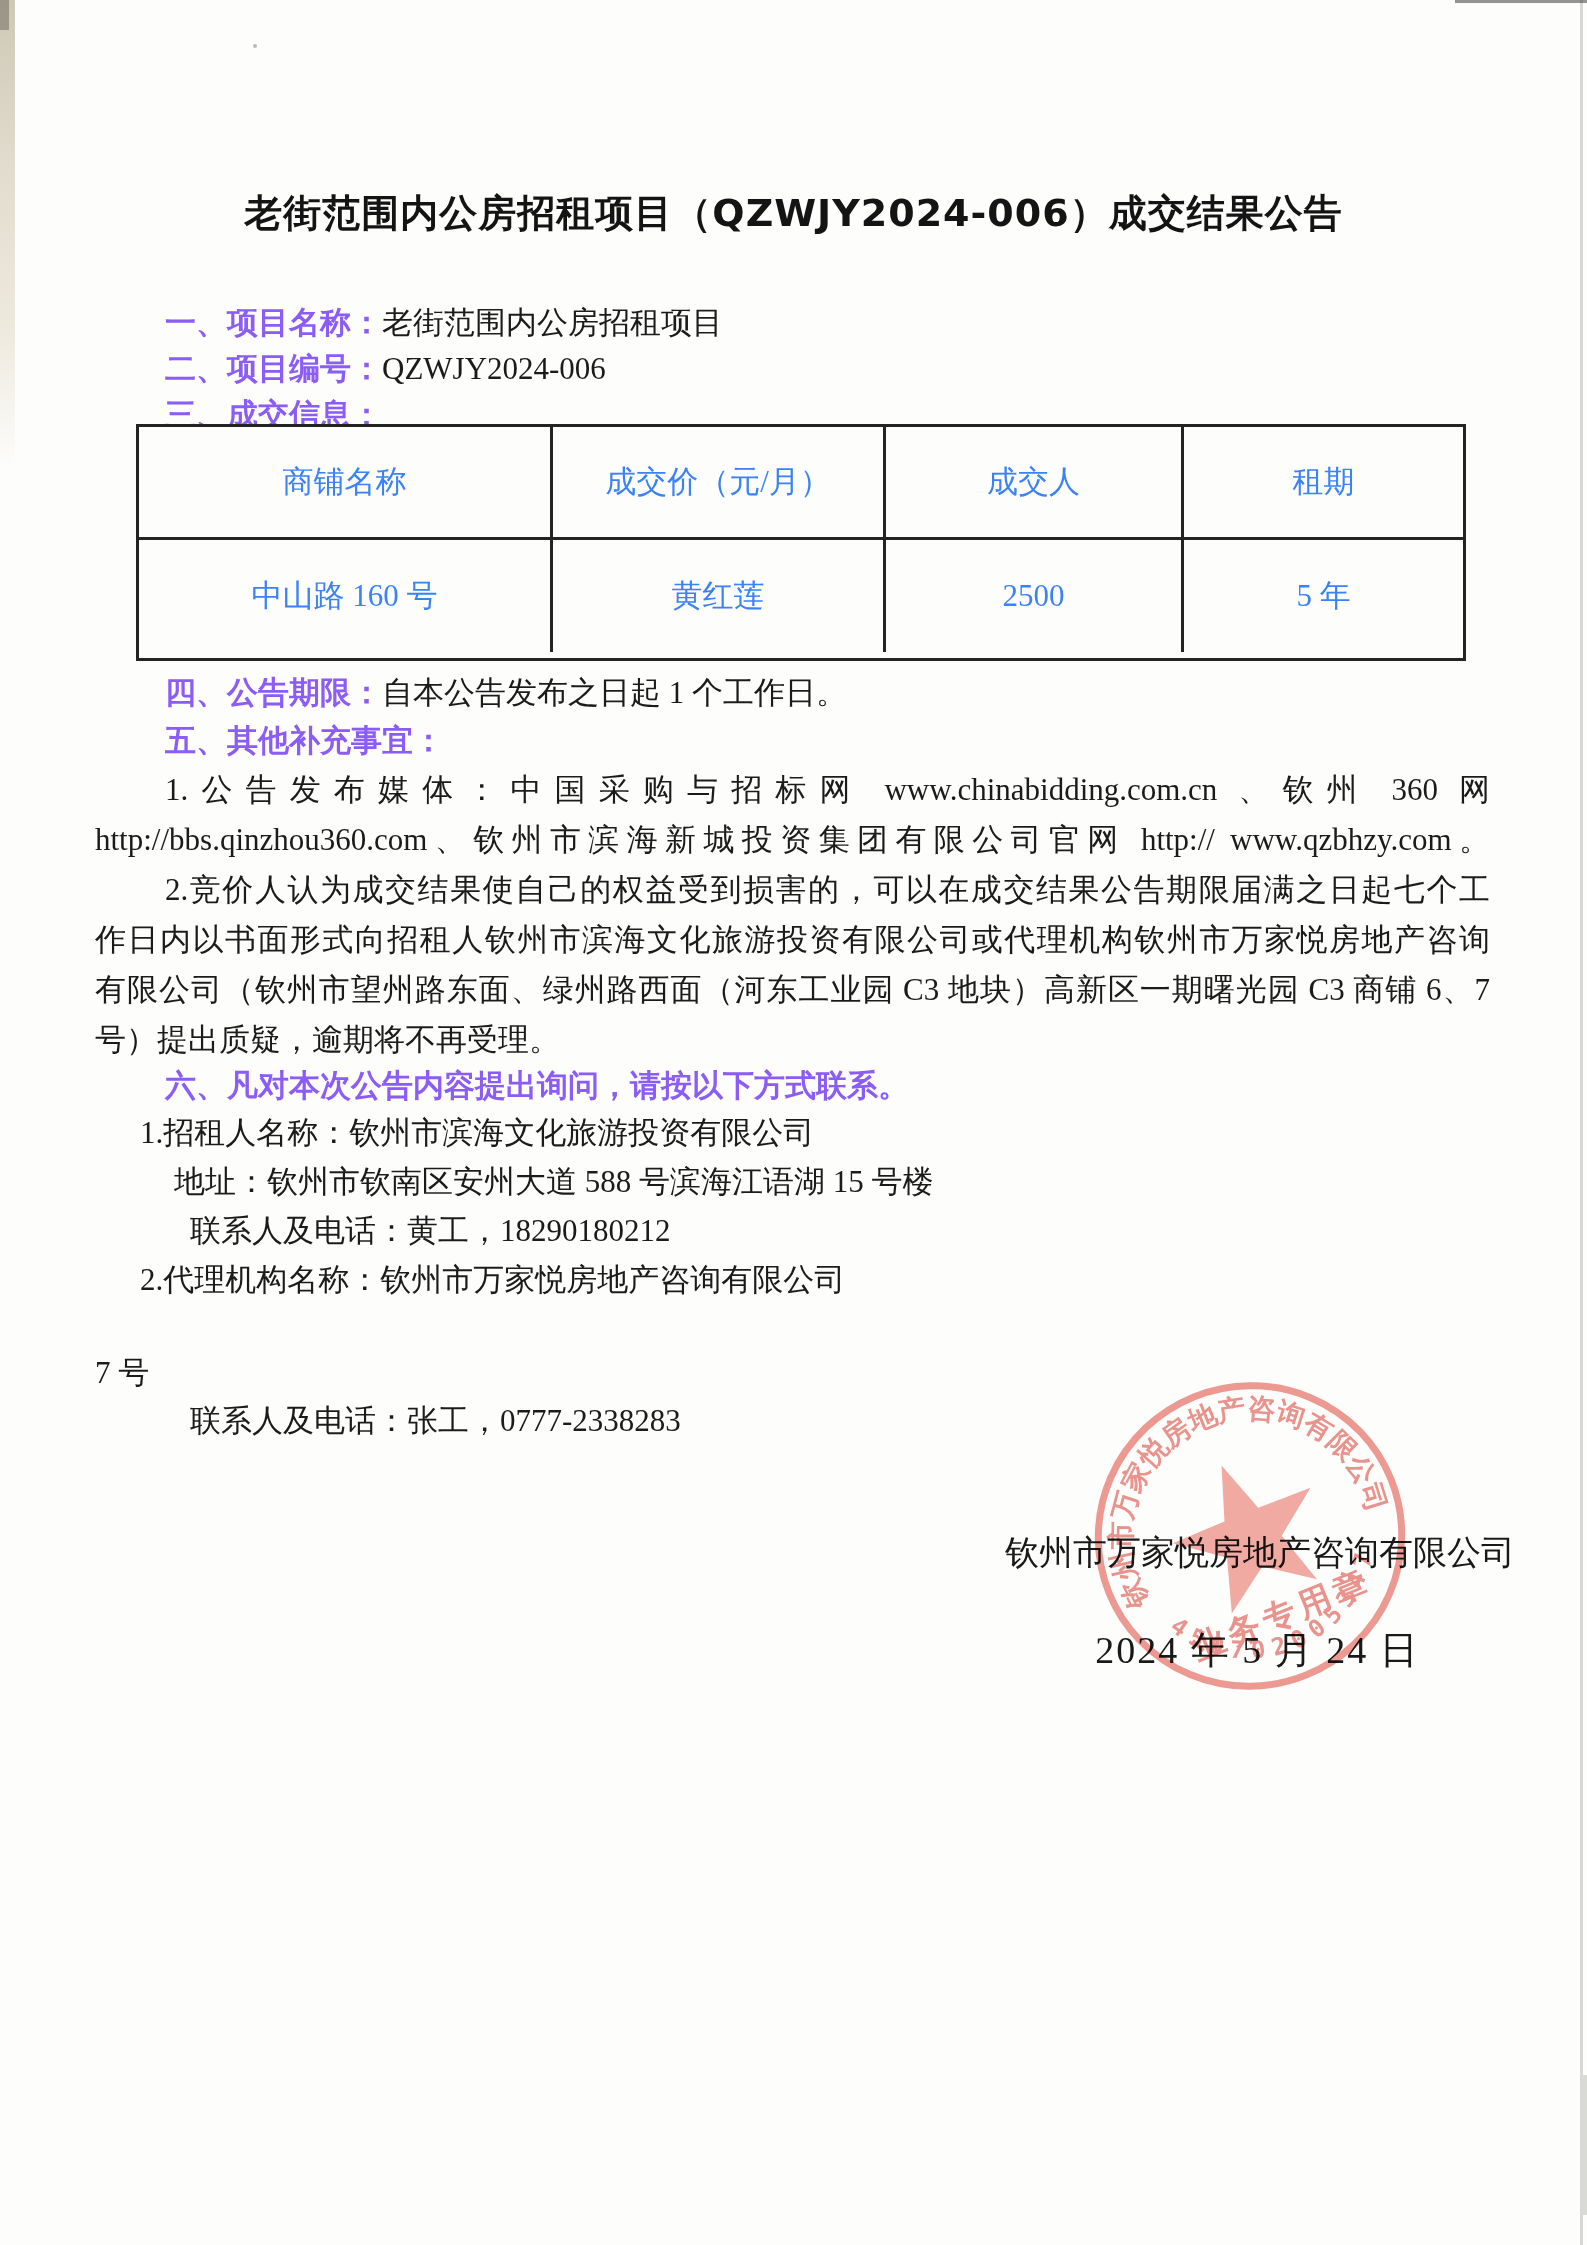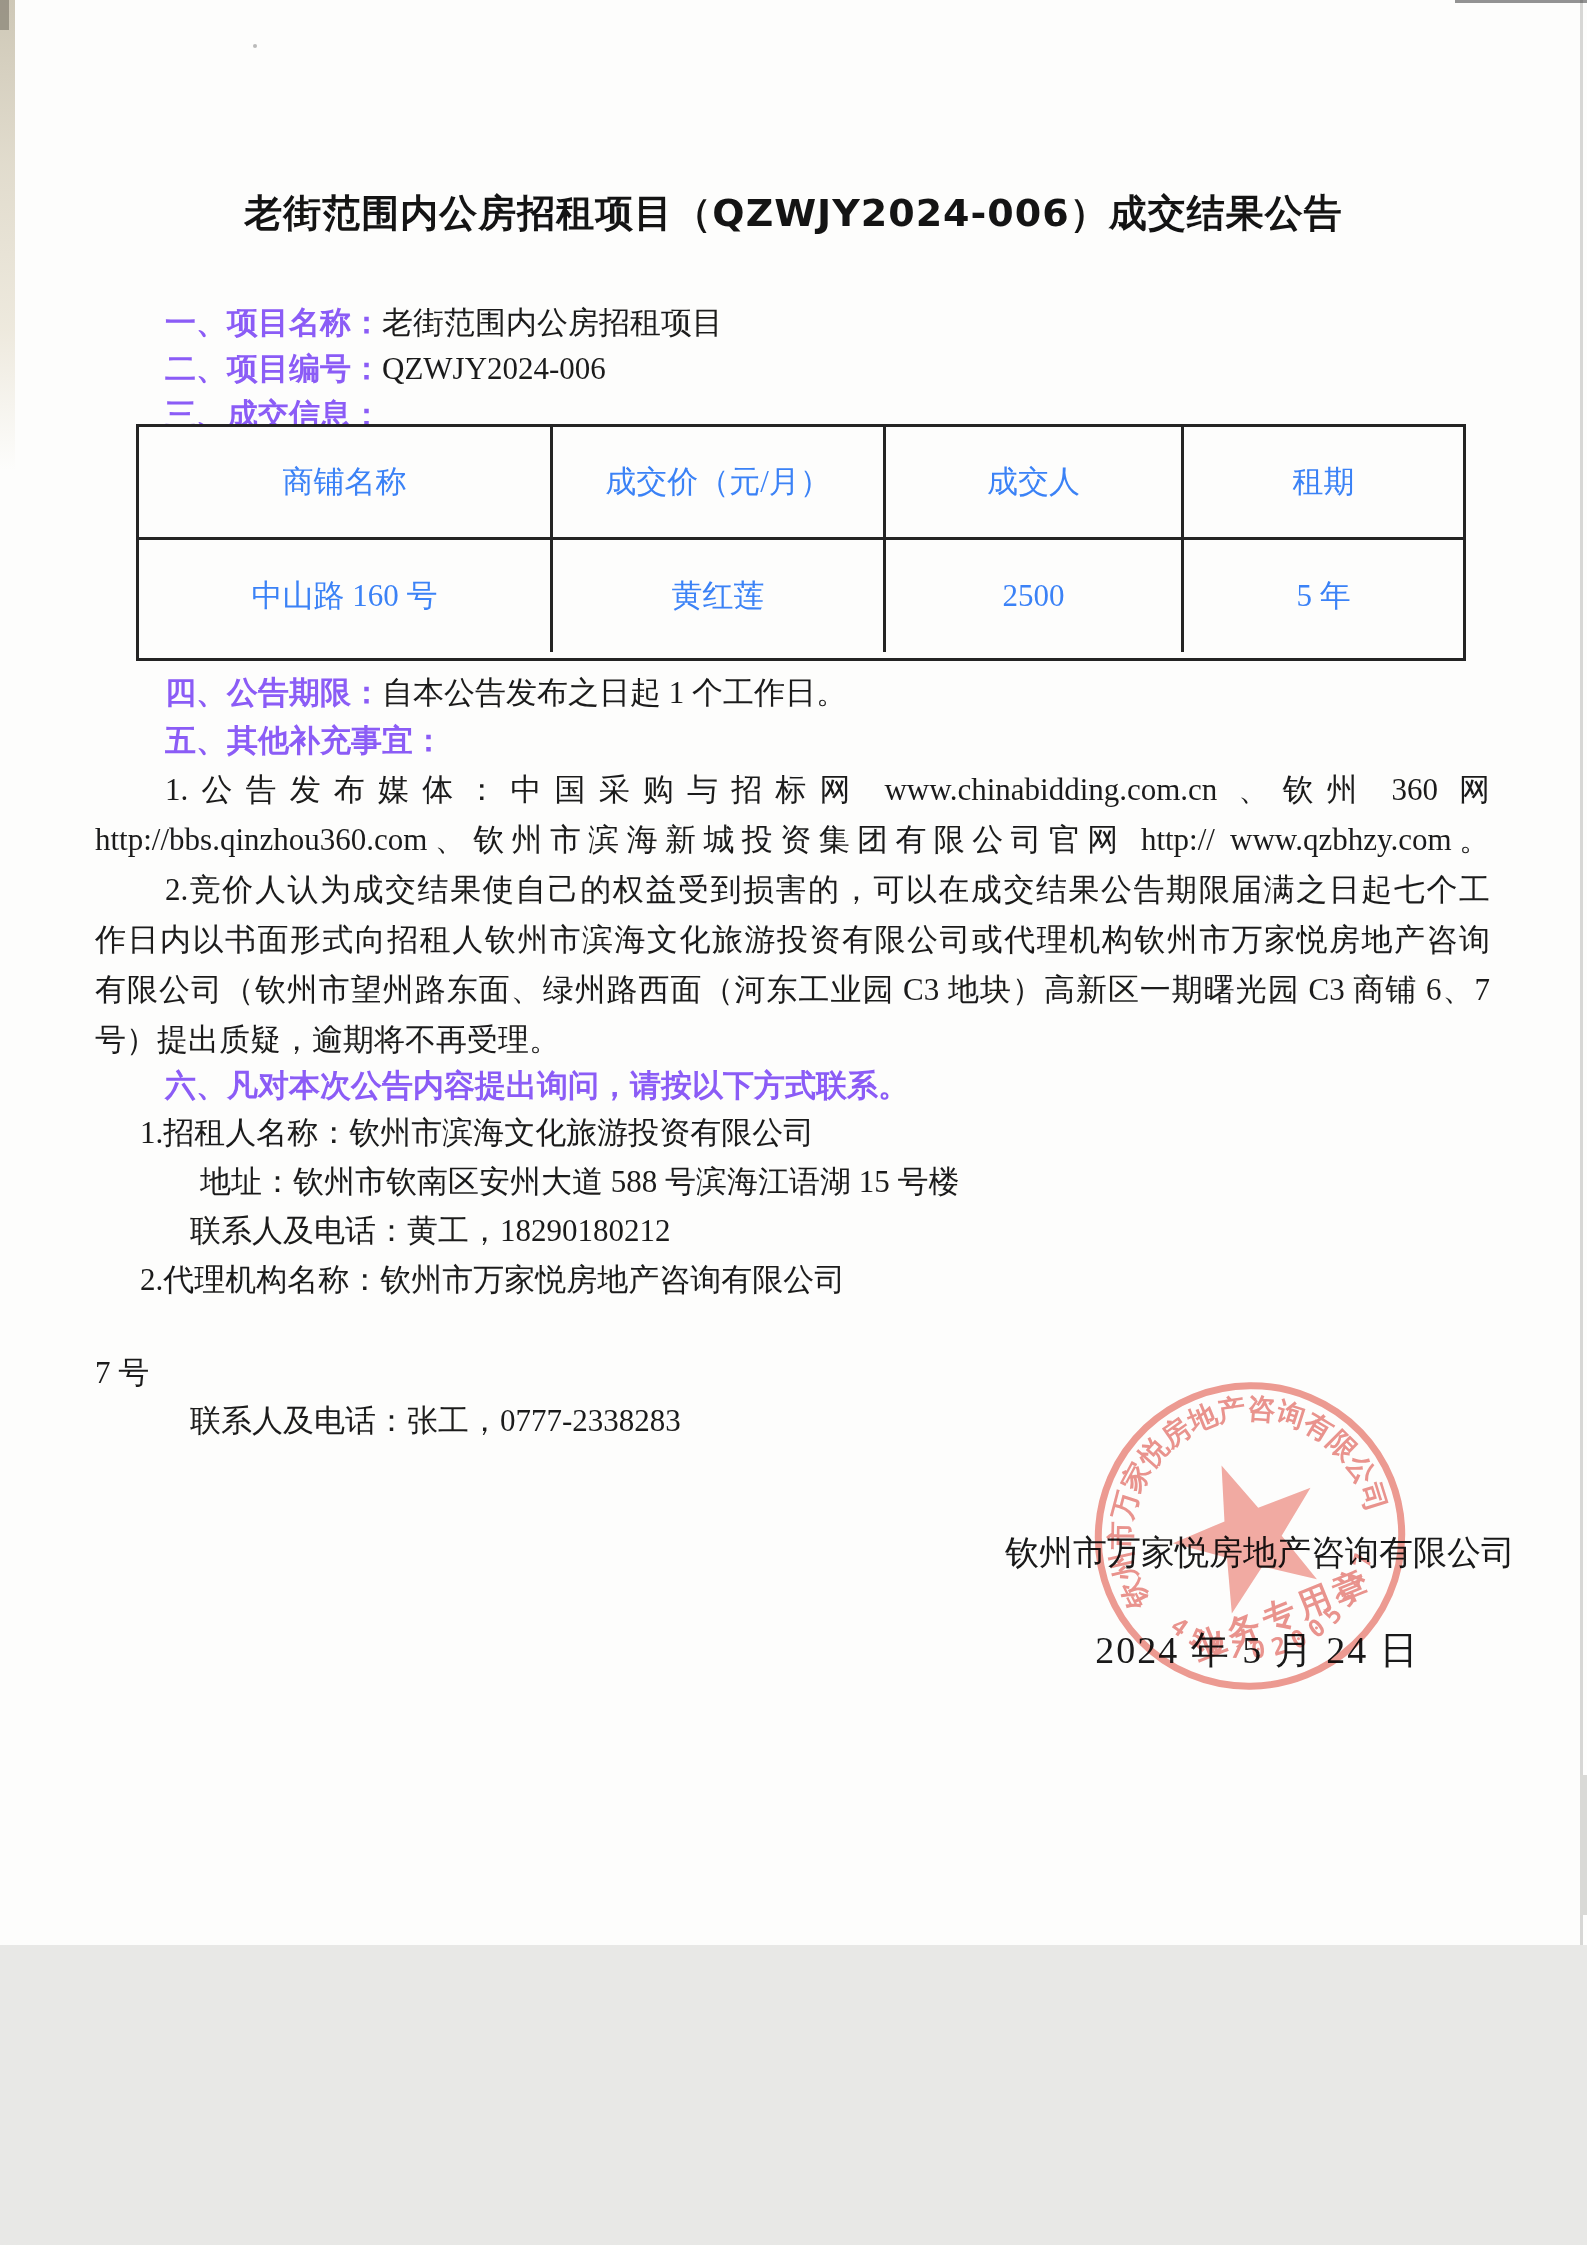--- a/index.html
+++ b/index.html
@@ -1,18 +1,18 @@
 <!DOCTYPE html>
 <html lang="zh"><head>
 <meta charset="utf-8">
 <style>
   html,body{margin:0;padding:0;background:#e8e8e6;}
   .page{
     position:relative;
-    width:1587px;height:1945px;
+    width:1587px;height:2245px;
     margin:0 auto;
     background:#fdfdfc;
     overflow:hidden;
     font-family:"Liberation Serif","DejaVu Serif",serif;
     color:#1b1b1b;
   }
   
   .edge-left{
     position:absolute;left:0;top:0;width:15px;height:470px;
     background:linear-gradient(180deg,#c9c2af 0%,#ded8c8 35%,#ece7da 70%,rgba(236,231,218,0) 100%);
@@ -140,21 +140,21 @@
   <div class="line just" style="top:821px;left:95px;width:1395px;">http://bbs.qinzhou360.com、钦州市滨海新城投资集团有限公司官网 http:// www.qzbhzy.com。</div>
 
   <div class="line just" style="top:871px;left:165px;width:1325px;">2.竞价人认为成交结果使自己的权益受到损害的，可以在成交结果公告期限届满之日起七个工</div>
   <div class="line just" style="top:921px;left:95px;width:1395px;">作日内以书面形式向招租人钦州市滨海文化旅游投资有限公司或代理机构钦州市万家悦房地产咨询</div>
   <div class="line just" style="top:971px;left:95px;width:1395px;">有限公司（钦州市望州路东面、绿州路西面（河东工业园 C3 地块）高新区一期曙光园 C3 商铺 6、7</div>
   <div class="line hei" style="top:1066px;left:165px;">六、凡对本次公告内容提出询问，请按以下方式联系。</div>
 
   <div class="line" style="top:1021px;left:95px;">号）提出质疑，逾期将不再受理。</div>
 
   <div class="line" style="top:1114px;left:140px;">1.招租人名称：钦州市滨海文化旅游投资有限公司</div>
-  <div class="line" style="top:1163px;left:200px;">地址：钦州市钦南区安州大道 588 号滨海江语湖 15 号楼</div>
+  <div class="line" style="top:1163px;left:174px;">地址：钦州市钦南区安州大道 588 号滨海江语湖 15 号楼</div>
   <div class="line" style="top:1212px;left:190px;">联系人及电话：黄工，18290180212</div>
   <div class="line" style="top:1261px;left:140px;">2.代理机构名称：钦州市万家悦房地产咨询有限公司</div>
   <div class="line" style="top:1354px;left:95px;">7 号</div>
   <div class="line" style="top:1402px;left:190px;">联系人及电话：张工，0777-2338283</div>
 
   <div class="sig-company">钦州市万家悦房地产咨询有限公司</div>
   <div class="sig-date">2024 年 5 月 24 日</div>
 
   <div class="stamp">
     <svg width="360" height="420" viewBox="0 0 360 420" xmlns="http://www.w3.org/2000/svg">

